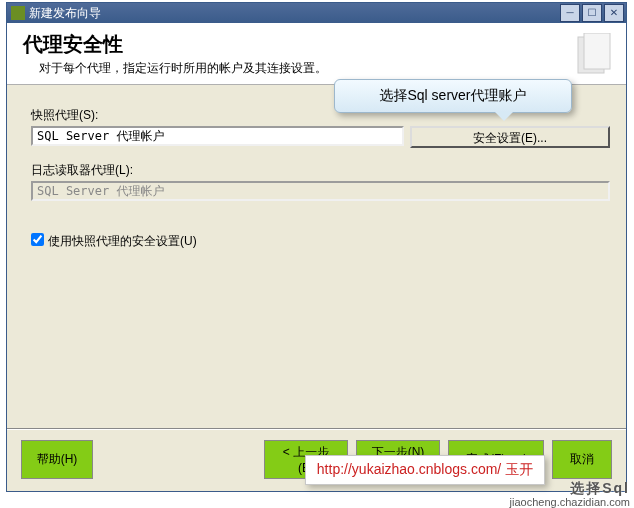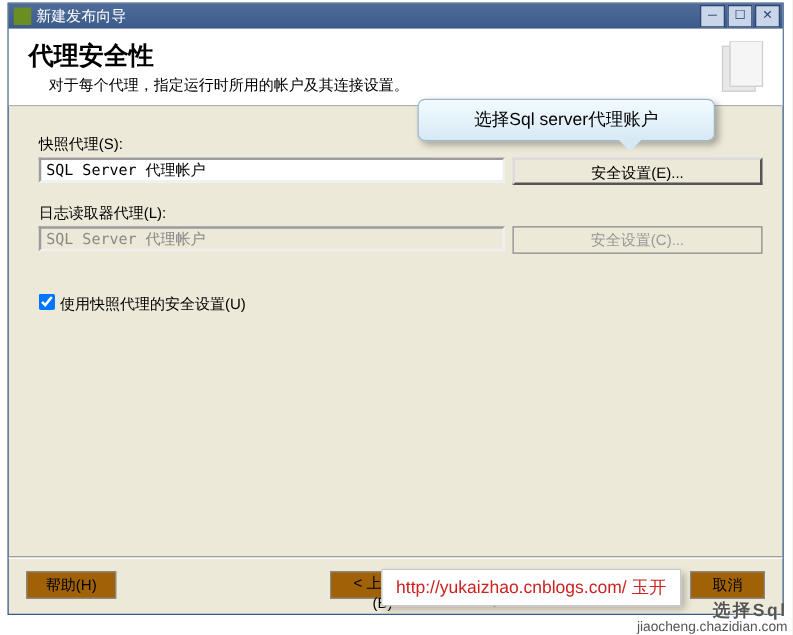--- a/index.html
+++ b/index.html
@@ -87,25 +87,25 @@
     flex: 1;
     height: 20px;
     padding: 2px 4px;
     border: 2px inset #f0f0f0;
     background: #fff;
     font-family: SimSun, monospace;
     font-size: 12px;
   }
   .textbox[disabled] { background: #ece9d8; color: #888; }
   .btn {
-    height: 22px;
+    height: 39px;
     padding: 0 10px;
     font-size: 12px;
     border: 1px solid #888;
-    background: #a16207;
+    background: #84cc16;
     cursor: pointer;
     font-family: inherit;
   }
   .btn-sec {
     height: 22px;
     width: 200px;
     margin-left: 6px;
     border: 1px solid #888;
     background: #ece9d8;
     font-size: 12px;
@@ -215,21 +215,20 @@
 
     <div class="field-label">快照代理(S):</div>
     <div class="field-row">
       <input class="textbox" type="text" readonly="" value="SQL Server 代理帐户" style="">
       <div class="btn-sec thick">安全设置(E)...</div>
     </div>
 
     <div class="field-label">日志读取器代理(L):</div>
     <div class="field-row">
       <input class="textbox" type="text" disabled="" value="SQL Server 代理帐户" style="">
-      <div class="btn-sec disabled">安全设置(C)...</div>
     </div>
 
     <div class="checkbox-row">
       <input type="checkbox" checked="" style="">
       <span>使用快照代理的安全设置(U)</span>
     </div>
 
     <div class="watermark-label">
       <span>http://yukaizhao.cnblogs.com/ 玉开</span>
     </div>

